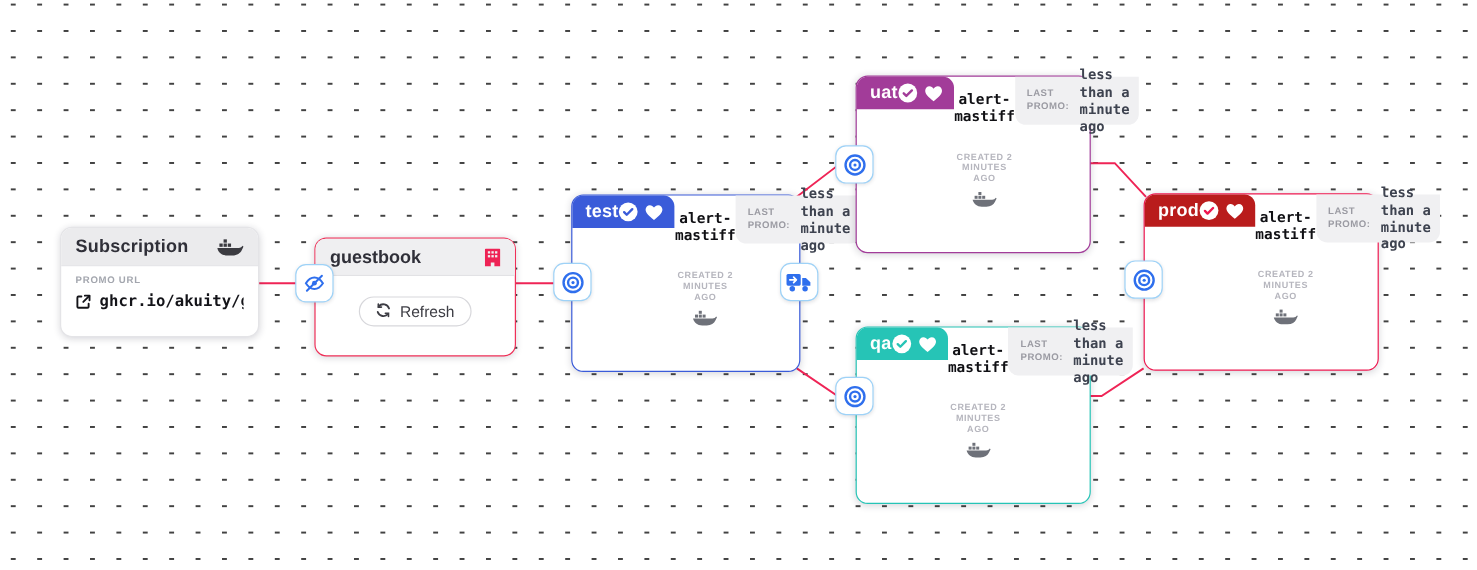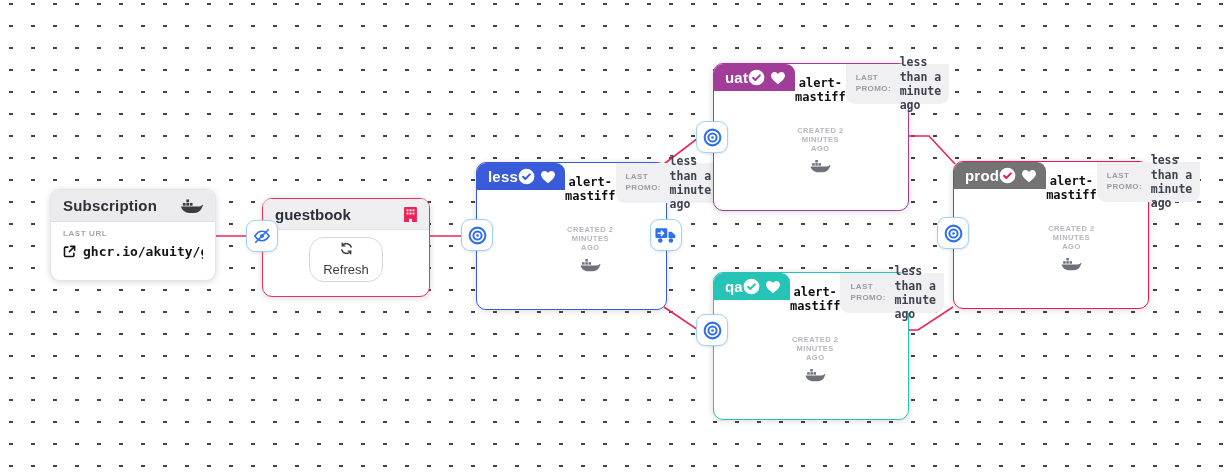--- a/index.html
+++ b/index.html
@@ -29,23 +29,23 @@
   .repo-row{display:flex;align-items:center;gap:7px;margin-top:6px;color:#141419;}
   .repo-url{font-family:"DejaVu Sans Mono", monospace;font-weight:bold;font-size:13px;
     white-space:nowrap;overflow:hidden;}
 
   
   .gb{left:262px;top:198px;width:166px;height:97px;border:1.5px solid #ef3058;}
   .gb-header{height:30px;background:#efeff1;border-radius:8px 8px 0 0;
     display:flex;align-items:center;padding:0 12px;border-bottom:1px solid #e2e2e5;}
   .gb-title{flex:1;font-size:15px;font-weight:bold;color:#2f2f38;}
   .gb-body{display:flex;align-items:center;justify-content:center;height:58px;}
-  .refresh-btn{display:inline-flex;align-items:center;gap:7px;background:#fff;
+  .refresh-btn{display:inline-flex;gap:7px;background:#fff;
     border:1px solid #d7d7db;border-radius:15px;padding:4px 13px;font-size:13px;
-    color:#3d3d44;cursor:pointer;font-family:"Liberation Sans",sans-serif;flex-direction:column;}
+    color:#3d3d44;cursor:pointer;font-family:"Liberation Sans",sans-serif;}
   .refresh-btn svg{color:#3d3d44}
 
   
   .stage{width:189px;height:146px;border:1px solid;display:flex;flex-direction:row;}
   .stage-header{height:27px;display:flex;align-items:center;padding:0 9px 0 11px;
     border-radius:9px 9px 0 0;}
   .stage-title{flex:1;font-size:15px;font-weight:bold;color:#fff;letter-spacing:.2px}
   .hdr-icons{display:flex;align-items:center;gap:5px;}
   .stage-body{flex:1;text-align:center;padding-top:12px;}
   .freight-name{font-family:"DejaVu Sans Mono", monospace;font-weight:bold;
@@ -63,21 +63,21 @@
   .stage-test{left:476px;top:162px;border-color:#3a5bd9}
   .stage-test .stage-header{background:#3a5bd9}
   .stage-test .check-mark{stroke:#3a5bd9}
   .stage-uat{left:713px;top:63px;width:194px;border-color:#a23c99}
   .stage-uat .stage-header{background:#a23c99}
   .stage-uat .check-mark{stroke:#a23c99}
   .stage-qa{left:713px;top:272px;width:194px;border-color:#26c4b6}
   .stage-qa .stage-header{background:#26c4b6}
   .stage-qa .check-mark{stroke:#26c4b6}
   .stage-prod{left:953px;top:161px;width:194px;border-color:#ee1850}
-  .stage-prod .stage-header{background:#737373}
+  .stage-prod .stage-header{background:#b91c1c}
   .stage-prod .check-mark{stroke:#ee1850}
 
   
   .chip{position:absolute;z-index:3;width:32px;height:32px;background:#fff;
     border:1.5px solid #9ed2f7;border-radius:9px;display:flex;align-items:center;
     justify-content:center;color:#2f6fed;box-shadow:0 1px 3px rgba(40,40,60,.12);
     cursor:pointer;box-sizing:border-box;}
 </style>
 </head>
 <body>
@@ -100,21 +100,21 @@
         <svg width="22" height="17" viewBox="0 0 24 18" fill="currentColor">
           <rect x="2" y="6.2" width="3" height="3"></rect>
             <rect x="5.8" y="6.2" width="3" height="3"></rect>
           <rect x="9.6" y="6.2" width="3" height="3"></rect>
             <rect x="5.8" y="2.4" width="3" height="3"></rect>
           <path d="M0 10.2h19.5c1.8 0 2.8-.9 3.7-2l.8.6-1.6 3.4c-1.3 2.9-4.2 4.9-8.6 4.9H9.2C4.4 17.1 1.1 14.4 0 10.2z"></path>
         </svg>
       </span>
     </div>
     <div class="sub-body">
-      <div class="tiny-label">LAST URL</div>
+      <div class="tiny-label">PROMO URL</div>
       <div class="repo-row">
         <span>
           <svg width="13" height="13" viewBox="0 0 14 14" fill="none" stroke="currentColor" stroke-width="1.7" stroke-linecap="round" stroke-linejoin="round">
             <path d="M5.2 2.3H2.6c-.6 0-1 .4-1 1v8.1c0 .6.4 1 1 1h8.1c.6 0 1-.4 1-1V8.8"></path>
             <path d="M8.3 1.5h4.2v4.2"></path>
               <path d="M12.3 1.7 6.9 7.1"></path>
           </svg>
         </span>
         <span class="repo-url">ghcr.io/akuity/g…</span>
       </div>
@@ -148,21 +148,21 @@
             <path d="M13.2 14.4v-3.2H10" stroke-width="1.7"></path>
           </svg>
         </span>
         <span>Refresh</span>
       </button>
     </div>
   </div>
 
   <div class="node stage stage-test">
     <div class="stage-header">
-      <span class="stage-title">less</span>
+      <span class="stage-title">test</span>
       <span class="hdr-icons">
         <span>
           <svg width="17" height="17" viewBox="0 0 18 18">
               <circle cx="9" cy="9" r="8.3" fill="#fff"></circle>
               <path class="check-mark" d="M5.4 9.3l2.3 2.3 4.9-4.9" fill="none" stroke-width="2.1" stroke-linecap="round" stroke-linejoin="round"></path>
             </svg>
         </span>
         <span>
           <svg width="16" height="14" viewBox="0 0 24 22" fill="#fff">
               <path d="M12 21C5.2 15.4 1 11.7 1 7.2 1 4 3.5 1.5 6.6 1.5c2.2 0 4.2 1.2 5.4 3.2 1.2-2 3.2-3.2 5.4-3.2C20.5 1.5 23 4 23 7.2c0 4.5-4.2 8.2-11 13.8z"></path>

